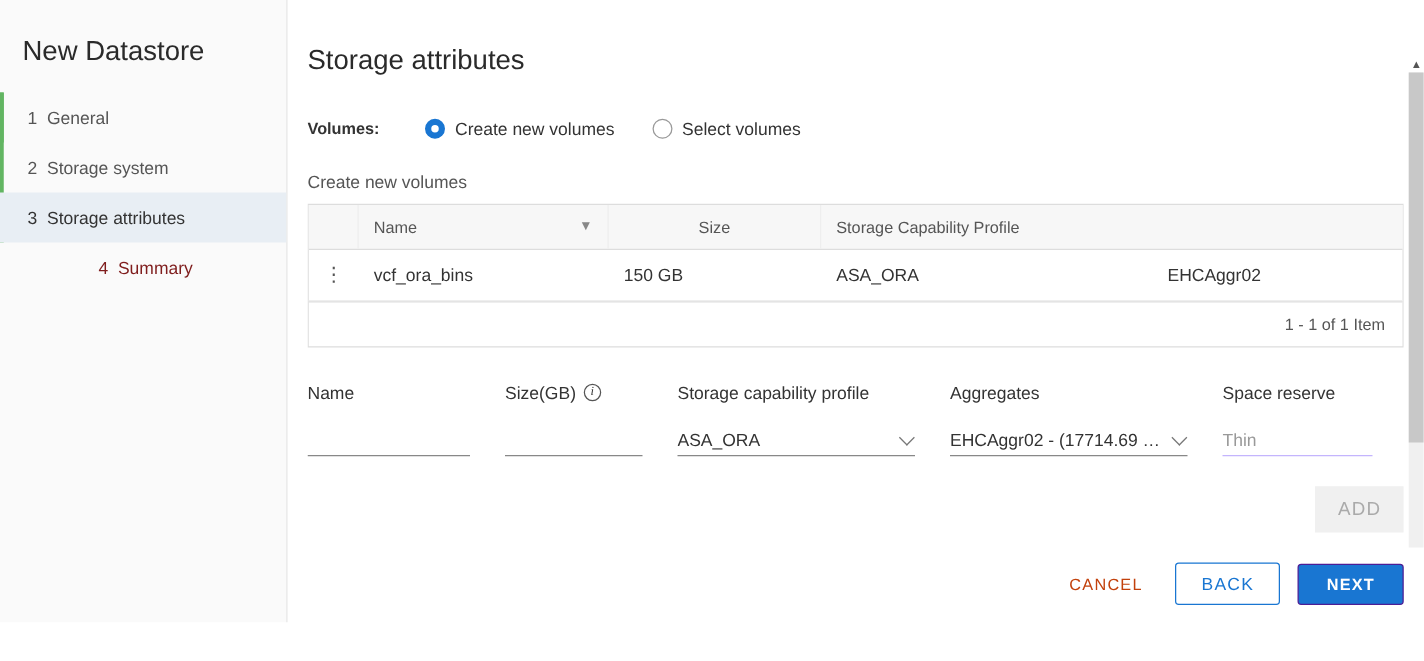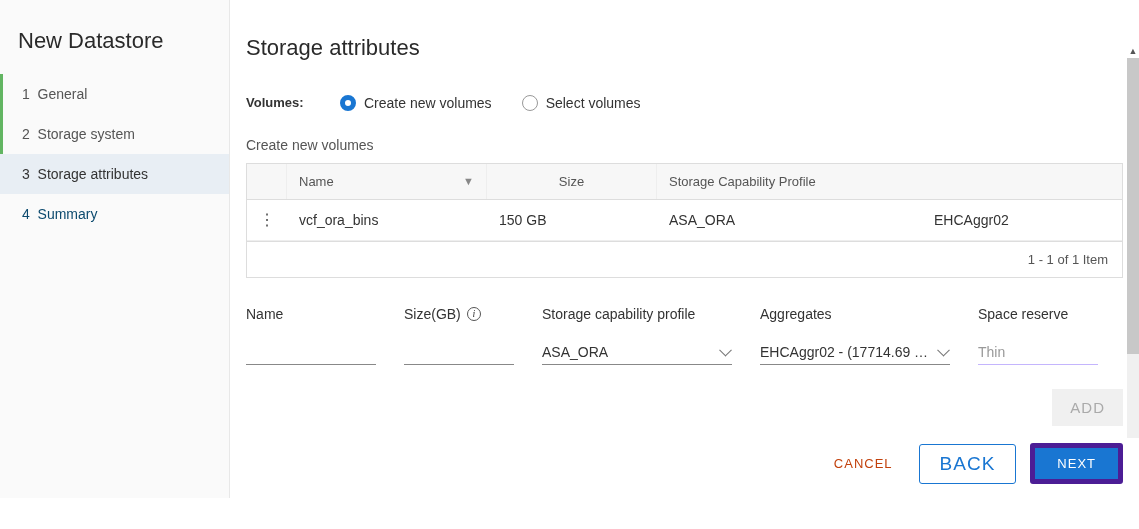--- a/index.html
+++ b/index.html
@@ -2,21 +2,21 @@
 <html><head>
 <meta charset="utf-8">
 <style>
   * { box-sizing: border-box; }
   html, body { margin:0; padding:0; font-family: "Segoe UI", Arial, sans-serif; font-size:14px; color:#333; background:#fff; }
   .app { display:flex; width:1139px; height:498px; }
   .sidebar { width:230px; background:#fafafa; border-right:1px solid #e8e8e8; padding-top:20px; }
   .sidebar-title { font-size:22px; font-weight:400; color:#2a2a2a; padding:8px 18px 20px 18px; }
   .step { padding:12px 18px 12px 22px; color:#777; cursor:pointer; position:relative; }
   .step.done, .step.future { color:#555; }
-  .step.future { color:#0c4a6e; }
+  .step.future { color:#7f1d1d;text-align:center; }
   .step.active { background:#e8eef4; color:#333; }
   .step-accent { position:absolute; left:0; top:0; bottom:0; width:3px; background:#62b562; display:none;}
   .step.done .step-accent, .step.donegroup .step-accent { display:block; }
   .step-group { position:relative; }
   .step-group::before { content:""; position:absolute; left:0; top:0; bottom:0; width:3px; background:#62b562; }
 
   .main { flex:1; padding:20px 16px 0 16px; position:relative; display:flex; flex-direction:column; }
   .main-inner { flex:1; overflow:hidden; position:relative;}
   .page-title { font-size:22px; font-weight:400; color:#2a2a2a; margin-bottom:34px; }
   .row { display:flex; align-items:center; gap:30px; margin-bottom:26px; }
@@ -55,22 +55,22 @@
   .sel-wrap::after { content:""; position:absolute; right:2px; top:50%; width:8px; height:8px; border-right:1px solid #777; border-bottom:1px solid #777; transform: translateY(-70%) rotate(45deg); pointer-events:none;}
   .readonly { color:#999; border-bottom:1px solid #ccc;}
   .add-btn { margin-left:auto; margin-top:24px; align-self:flex-start; background:#f0f0f0; color:#aaa; border:none; padding:10px 18px; font-size:15px; letter-spacing:1px; cursor:default;}
   .add-wrap { display:flex; }
   
   .default-row { display:flex; align-items:flex-end; gap:40px; margin-top:44px;}
   .default-sel { flex:0 0 320px;}
 
   .footer { display:flex; justify-content:flex-end; align-items:center; gap:14px; padding:14px 0 14px 0; }
   .btn-text { background:none; border:none; color:#c2410c; font-size:13px; letter-spacing:1px; padding:8px 12px; cursor:pointer;}
-  .btn-outline { background:#fff; border:1px solid #1976d2; color:#1976d2; font-size:19px; letter-spacing:1px; padding:8px 20px; cursor:pointer; border-radius:3px;}
-  .btn-primary { background:#1976d2; border:5px solid #4c1d95; color:#fff; font-size:13px; letter-spacing:1px; padding:8px 22px; cursor:pointer; border-radius:3px;}
+  .btn-outline { background:#fff; border:1px solid #1976d2; color:#1976d2; font-size:14px; letter-spacing:1px; padding:8px 20px; cursor:pointer; border-radius:3px;}
+  .btn-primary { background:#1976d2; border:1px solid #4c1d95; color:#fff; font-size:13px; letter-spacing:1px; padding:8px 22px; cursor:pointer; border-radius:3px;font-weight:bold;}
   .info-ic { display:inline-flex; width:14px; height:14px; border:1px solid #555; border-radius:50%; align-items:center; justify-content:center; font-size:10px; font-style:italic; font-family:serif;}
   .scrollbar { position:absolute; right:0; top:58px; bottom:60px; width:12px; background:#f0f0f0;}
   .scroll-thumb { background:#c8c8c8; width:100%; height:78%; position:absolute; top:0;}
   .scroll-arrow { position:absolute; right:0; width:12px; height:12px; font-size:9px; text-align:center; color:#555;}
   .sa-up { top:46px;}  
 </style>
 </head>
 <body>
 
 <div class="app">

